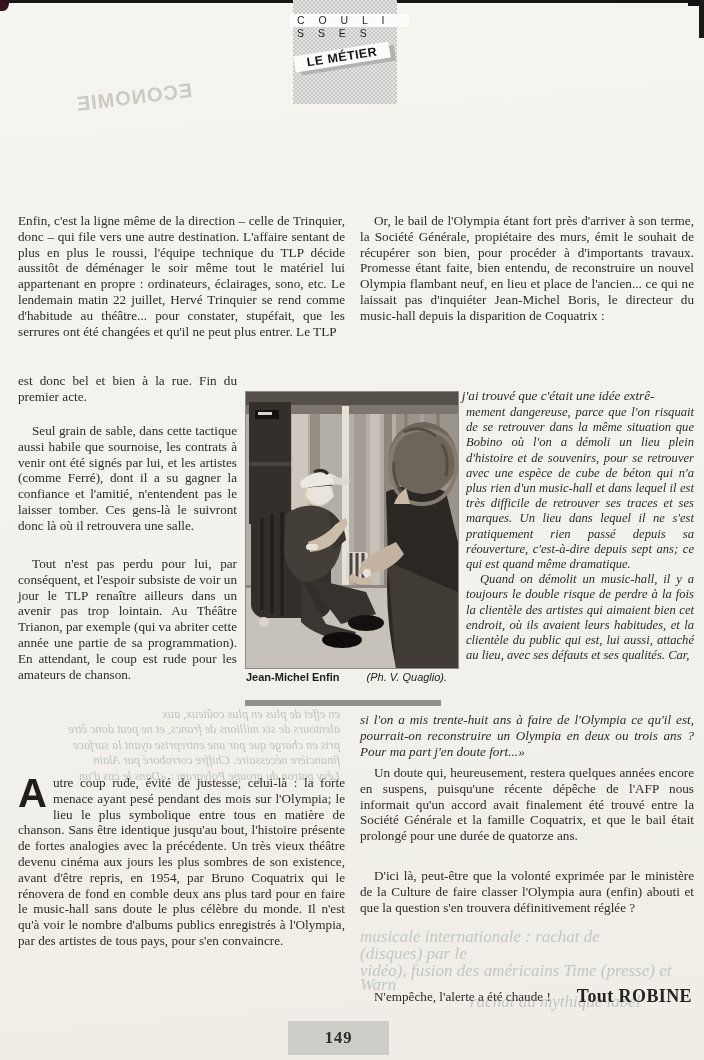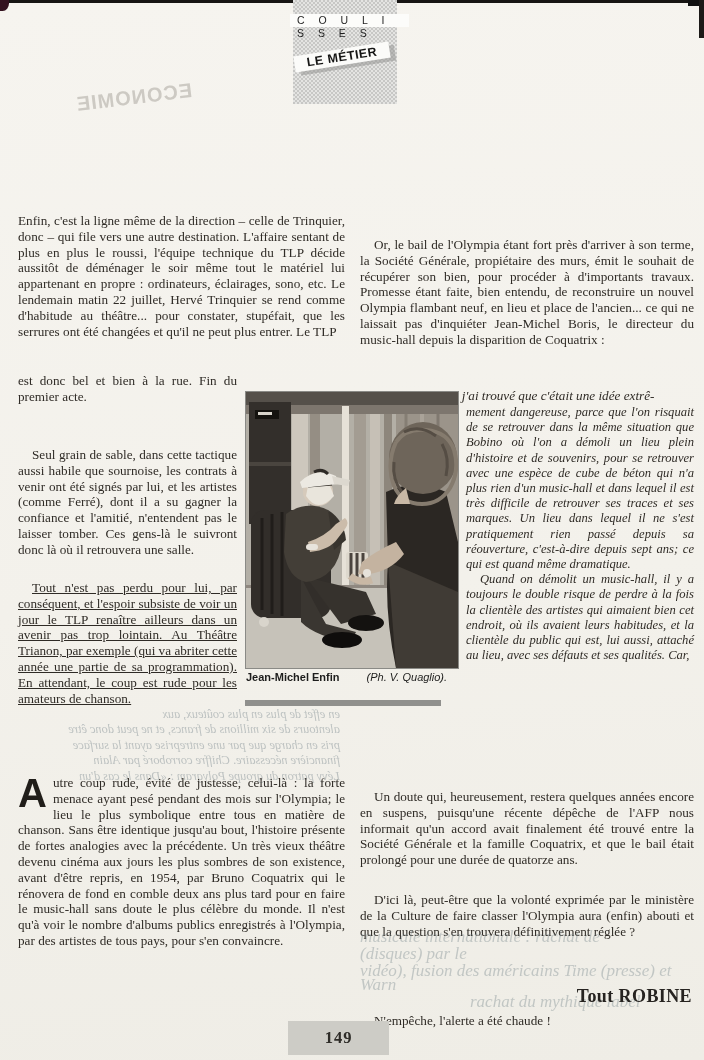--- a/index.html
+++ b/index.html
@@ -3,21 +3,21 @@
 <meta charset="utf-8">
 <style>
   html,body{margin:0;padding:0;}
   body{width:704px;height:1060px;position:relative;overflow:hidden;
        background:#e9e7e1;font-family:"Liberation Serif",serif;}
   .page{position:absolute;inset:0;background:linear-gradient(175deg,#f6f4ef 0%,#f3f1eb 55%,#efede6 100%);}
   .abs{position:absolute;}
   
   .para{position:absolute;font-family:"Liberation Serif",serif;font-size:13.2px;
         line-height:15.8px;color:#2f2b26;text-align:justify;}
-  .indent{text-indent:14px;margin-top:24px;}
+  .indent{text-indent:14px;}
   .ital{font-style:italic;}
   .quote-block p{margin:0;}
   .quote-block p + p{text-indent:14px;}
   .dropcap{float:left;font-family:"Liberation Sans",sans-serif;font-weight:700;
            font-size:40px;line-height:32px;margin:2px 6px 0 0;color:#211e1a;}
   
   .topbar{left:0;top:0;width:704px;height:3px;background:#171513;}
   .corner-l{left:0;top:0;width:9px;height:11px;background:#34121f;border-radius:0 0 70% 0;}
   .corner-r{left:688px;top:0;width:16px;height:6px;background:#111;}
   .edge-r{left:699px;top:0;width:5px;height:38px;background:#1c1a18;}
@@ -64,41 +64,42 @@
   <div class="abs edge-r"></div>
 
   <div class="abs rubric-box"></div>
   <div class="abs rubric-band">C O U L I S S E S</div>
   <div class="abs metier">LE MÉTIER</div>
   <div class="abs bleed-econ">ECONOMIE</div>
 
   <div class="para" style="left:18px;top:213px;width:327px;">Enfin, c'est la ligne même de la direction – celle de Trinquier, donc – qui file vers une autre destination. L'affaire sentant de plus en plus le roussi, l'équipe technique du TLP décide aussitôt de déménager le soir même tout le matériel lui appartenant en propre : ordinateurs, éclairages, sono, etc. Le lendemain matin 22 juillet, Hervé Trinquier se rend comme d'habitude au théâtre... pour constater, stupéfait, que les serrures ont été changées et qu'il ne peut plus entrer. Le TLP</div>
   <div class="para" style="left:18px;top:373px;width:219px;">est donc bel et bien à la rue. Fin du premier acte.</div>
   <div class="para indent" style="left:18px;top:423px;width:219px;">Seul grain de sable, dans cette tactique aussi habile que sournoise, les contrats à venir ont été signés par lui, et les artistes (comme Ferré), dont il a su gagner la confiance et l'amitié, n'entendent pas le laisser tomber. Ces gens-là le suivront donc là où il retrouvera une salle.</div>
-  <div class="para indent" style="left:18px;top:556px;width:219px;text-decoration:underline;">Tout n'est pas perdu pour lui, par conséquent, et l'espoir subsiste de voir un jour le TLP renaître ailleurs dans un avenir pas trop lointain. Au Théâtre Trianon, par exemple (qui va abriter cette année une partie de sa programmation). En attendant, le coup est rude pour les amateurs de chanson.</div>
+  <div class="para indent" style="left:18px;top:556px;width:219px;">Tout n'est pas perdu pour lui, par conséquent, et l'espoir subsiste de voir un jour le TLP renaître ailleurs dans un avenir pas trop lointain. Au Théâtre Trianon, par exemple (qui va abriter cette année une partie de sa programmation). En attendant, le coup est rude pour les amateurs de chanson.</div>
 
   <div class="abs bleed bleed-left">
     <div>en effet de plus en plus coûteux, aux</div>
     <div>alentours de six millions de francs, et ne peut donc être</div>
     <div>pris en charge que par une entreprise ayant la surface</div>
     <div>financière nécessaire. Chiffre corroboré par Alain</div>
     <div>Lévy patron du groupe Polygram : «Dans le cas d'un</div>
   </div>
 
   <div class="para" style="left:18px;top:775px;width:327px;">
     <span class="dropcap">A</span><span>utre coup rude, évité de justesse, celui-là : la forte menace ayant pesé pendant des mois sur l'Olympia; le lieu le plus symbolique entre tous en matière de chanson. Sans être identique jusqu'au bout, l'histoire présente de fortes analogies avec la précédente. Un très vieux théâtre devenu cinéma aux jours les plus sombres de son existence, avant d'être repris, en 1954, par Bruno Coquatrix qui le rénovera de fond en comble deux ans plus tard pour en faire le music-hall sans doute le plus célèbre du monde. Il n'est qu'à voir le nombre d'albums publics enregistrés à l'Olympia, par des artistes de tous pays, pour s'en convaincre.</span>
   </div>
 
   <div class="para indent" style="left:360px;top:213px;width:334px;">Or, le bail de l'Olympia étant fort près d'arriver à son terme, la Société Générale, propiétaire des murs, émit le souhait de récupérer son bien, pour procéder à d'importants travaux. Promesse étant faite, bien entendu, de reconstruire un nouvel Olympia flambant neuf, en lieu et place de l'ancien... ce qui ne laissait pas d'inquiéter Jean-Michel Boris, le directeur du music-hall depuis la disparition de Coquatrix :</div>
   <div class="para ital" style="left:360px;top:388px;width:334px;white-space:nowrap;overflow:hidden;">«Personnellement, j'ai trouvé que c'était une idée extrê-</div>
 
   <div class="para quote-block ital" style="left:466px;top:405px;width:228px;font-size:12.6px;line-height:15.2px;">
     <p>mement dangereuse, parce que l'on risquait de se retrouver dans la même situation que Bobino où l'on a démoli un lieu plein d'histoire et de souvenirs, pour se retrouver avec une espèce de cube de béton qui n'a plus rien d'un music-hall et dans lequel il est très difficile de retrouver ses traces et ses marques. Un lieu dans lequel il ne s'est pratiquement rien passé depuis sa réouverture, c'est-à-dire depuis sept ans; ce qui est quand même dramatique.</p>
     <p>Quand on démolit un music-hall, il y a toujours le double risque de perdre à la fois la clientèle des artistes qui aimaient bien cet endroit, où ils avaient leurs habitudes, et la clientèle du public qui est, lui aussi, attaché au lieu, avec ses défauts et ses qualités. Car,</p>
   </div>
+  <div class="para ital" style="left:360px;top:712px;width:334px;">si l'on a mis trente-huit ans à faire de l'Olympia ce qu'il est, pourrait-on reconstruire un Olympia en deux ou trois ans ? Pour ma part j'en doute fort...»</div>
 
   <div class="para indent" style="left:360px;top:765px;width:334px;">Un doute qui, heureusement, restera quelques années encore en suspens, puisqu'une récente dépêche de l'AFP nous informait qu'un accord avait finalement été trouvé entre la Société Générale et la famille Coquatrix, et que le bail était prolongé pour une durée de quatorze ans.</div>
   <div class="para indent" style="left:360px;top:868px;width:334px;">D'ici là, peut-être que la volonté exprimée par le ministère de la Culture de faire classer l'Olympia aura (enfin) abouti et que la question s'en trouvera définitivement réglée ?</div>
   <div class="para indent" style="left:360px;top:989px;width:334px;">N'empêche, l'alerte a été chaude !</div>
 
   <div class="abs bleed-frag" style="left:360px;top:930px;width:300px;">musicale internationale : rachat de</div>
   <div class="abs bleed-frag" style="left:360px;top:947px;width:200px;">(disques) par le</div>
   <div class="abs bleed-frag" style="left:360px;top:964px;width:334px;">vidéo), fusion des américains Time (presse) et Warn</div>
   <div class="abs bleed-frag" style="left:470px;top:995px;width:230px;">rachat du mythique label</div>
 

